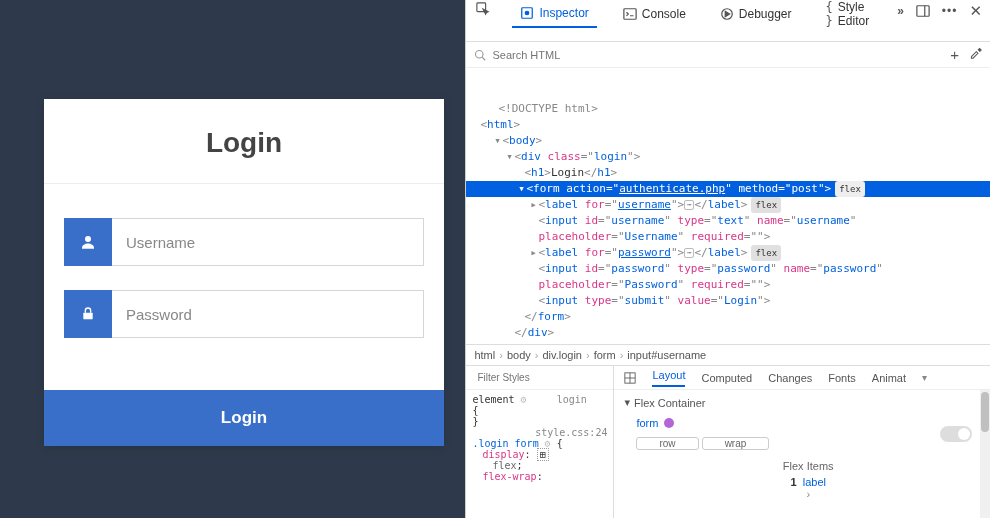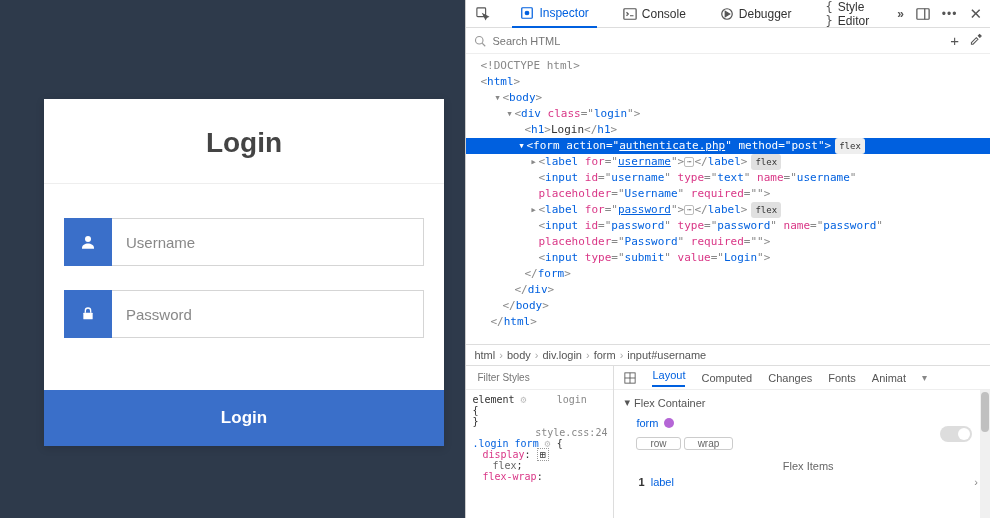--- a/index.html
+++ b/index.html
@@ -9,21 +9,21 @@
 .login-card { position: absolute; left: 44px; top: 99px; width: 400px; background: #fff; box-shadow: 0 2px 8px rgba(0,0,0,.15); }
 .login-card h1 { font-size: 28px; font-weight: 600; text-align: center; color: #444; padding: 28px 0 24px; border-bottom: 1px solid #eee; }
 .login-fields { padding: 34px 20px 28px; }
 .field { display: flex; margin-bottom: 24px; }
 .ficon { width: 48px; height: 48px; background: #3a6fc9; display: flex; align-items: center; justify-content: center; }
 .finput { flex: 1; height: 48px; border: 1px solid #d5d5d5; border-left: none; padding: 0 14px; font-size: 15px; color: #333; }
 .finput::placeholder { color: #888; }
 .login-btn { width: 100%; height: 56px; background: #3a6fc9; color: #fff; border: none; font-size: 17px; font-weight: 600; cursor: pointer; }
 
 .devtools { flex: 1; background: #fff; border-left: 1px solid #ccc; display: flex; flex-direction: column; font-size: 12px; }
-.dt-tabs { height: 28px; border-bottom: 1px solid #ddd; display: flex; align-items: center; padding: 0 6px; gap: 18px; }
+.dt-tabs { height: 42px; border-bottom: 1px solid #ddd; display: flex; align-items: flex-start; padding: 0 6px; gap: 18px; }
 .dt-tab { display: flex; align-items: center; gap: 5px; padding: 0 8px; height: 28px; cursor: pointer; color: #333; }
 .dt-tab.active { color: #0060df; border-bottom: 2px solid #0060df; }
 .dt-tab .ticon { width: 14px; height: 14px; }
 .dt-right { margin-left: auto; display: flex; gap: 8px; align-items: center; }
 .dt-right span { cursor: pointer; padding: 2px; }
 
 .dt-search { height: 26px; border-bottom: 1px solid #eee; display: flex; align-items: center; padding: 0 8px; gap: 6px; color: #999; }
 .dt-search input { flex: 1; border: none; outline: none; font-size: 11px; }
 .dt-search .sright { display: flex; gap: 10px; }
 
@@ -56,21 +56,21 @@
 
 .layout-pane { flex: 1; display: flex; flex-direction: column; }
 .layout-tabs { height: 24px; border-bottom: 1px solid #eee; display: flex; align-items: center; gap: 16px; padding: 0 10px; font-size: 11px; }
 .layout-tabs .lt { cursor: pointer; color: #555; }
 .layout-tabs .lt.active { color: #0060df; border-bottom: 2px solid #0060df; padding-bottom: 4px; margin-bottom: -1px; }
 .layout-body { flex: 1; padding: 6px 10px; font-size: 11px; overflow: hidden; position: relative; }
 .flex-header { display: flex; align-items: center; gap: 4px; color: #555; margin-bottom: 8px; }
 .flex-row { margin: 6px 0 8px 12px; display: flex; align-items: center; gap: 6px; }
 .sw { position: absolute; right: 18px; top: 36px; width: 32px; height: 16px; background: #ddd; border-radius: 10px; }
 .sw::after { content:""; position:absolute; right:2px; top:2px; width:12px; height:12px; background:#fff; border-radius:50%; }
-.chip { display: inline-block; border: 1px solid #ccc; border-radius: 3px; padding: 0 13px; font-size: 10px; color: #666; }
+.chip { display: inline-block; border: 1px solid #ccc; border-radius: 3px; padding: 0 22px; font-size: 10px; color: #666; }
 .flex-items { margin-top: 10px; text-align: center; }
 .flex-item-row { display: flex; justify-content: space-between; align-items: center; padding: 4px 2px; }
 .scrollbar-v { position: absolute; right: 0; top: 0; bottom: 0; width: 10px; background: #f0f0f0; }
 .scrollbar-v::after { content:""; position:absolute; left:1px; top:2px; width:8px; height:40px; background:#c0c0c0; border-radius:4px; }
 svg { display: block; }
 </style>
 </head>
 <body>
 
 <div class="screen">
@@ -160,21 +160,21 @@
         <span>
           <svg width="13" height="13" viewBox="0 0 16 16" fill="none" stroke="#555" stroke-width="1.3">
               <path d="M3 13l6-6 2 2-6 6H3z"></path>
               <path d="M11 5l2-2 2 2-2 2" fill="#555"></path>
             </svg>
         </span>
       </div>
     </div>
 
     <div class="dt-tree">
-      <div class="ln" style="padding-left:14px;"><span class="punct">&lt;!DOCTYPE html&gt;</span></div>
+      <div class="ln" style="padding-left:32px;margin-top:29px;"><span class="punct">&lt;!DOCTYPE html&gt;</span></div>
       <div class="ln" style="padding-left:14px;"><span class="punct">&lt;</span><span class="tag">html</span><span class="punct">&gt;</span></div>
       <div class="ln" style="padding-left:26px;"><span class="tw">▾</span><span class="punct">&lt;</span><span class="tag">body</span><span class="punct">&gt;</span></div>
       <div class="ln" style="padding-left:38px;"><span class="tw">▾</span><span class="punct">&lt;</span><span class="tag">div</span> <span class="attrn">class</span><span class="punct">="</span><span class="attrv">login</span><span class="punct">"&gt;</span></div>
       <div class="ln" style="padding-left:58px;"><span class="punct">&lt;</span><span class="tag">h1</span><span class="punct">&gt;</span><span class="txt">Login</span><span class="punct">&lt;/</span><span class="tag">h1</span><span class="punct">&gt;</span></div>
       <div class="ln sel" style="padding-left:50px;"><span class="tw">▾</span><span class="punct">&lt;</span><span class="tag">form</span> <span class="attrn">action</span><span class="punct">="</span><span class="attrv" style="text-decoration:underline;">authenticate.php</span><span class="punct">"</span> <span class="attrn">method</span><span class="punct">="</span><span class="attrv">post</span><span class="punct">"&gt;</span><span class="badge">flex</span></div>
       <div class="ln" style="padding-left:62px;"><span class="tw">▸</span><span class="punct">&lt;</span><span class="tag">label</span> <span class="attrn">for</span><span class="punct">="</span><span class="attrv" style="text-decoration:underline;">username</span><span class="punct">"&gt;</span><span class="ellips">⋯</span><span class="punct">&lt;/</span><span class="tag">label</span><span class="punct">&gt;</span><span class="badge">flex</span></div>
       <div class="ln" style="padding-left:72px;"><span class="punct">&lt;</span><span class="tag">input</span> <span class="attrn">id</span><span class="punct">="</span><span class="attrv">username</span><span class="punct">"</span> <span class="attrn">type</span><span class="punct">="</span><span class="attrv">text</span><span class="punct">"</span> <span class="attrn">name</span><span class="punct">="</span><span class="attrv">username</span><span class="punct">"</span></div>
       <div class="ln" style="padding-left:72px;"><span class="attrn">placeholder</span><span class="punct">="</span><span class="attrv">Username</span><span class="punct">"</span> <span class="attrn">required</span><span class="punct">="</span><span class="attrv"></span><span class="punct">"&gt;</span></div>
       <div class="ln" style="padding-left:62px;"><span class="tw">▸</span><span class="punct">&lt;</span><span class="tag">label</span> <span class="attrn">for</span><span class="punct">="</span><span class="attrv" style="text-decoration:underline;">password</span><span class="punct">"&gt;</span><span class="ellips">⋯</span><span class="punct">&lt;/</span><span class="tag">label</span><span class="punct">&gt;</span><span class="badge">flex</span></div>
       <div class="ln" style="padding-left:72px;"><span class="punct">&lt;</span><span class="tag">input</span> <span class="attrn">id</span><span class="punct">="</span><span class="attrv">password</span><span class="punct">"</span> <span class="attrn">type</span><span class="punct">="</span><span class="attrv">password</span><span class="punct">"</span> <span class="attrn">name</span><span class="punct">="</span><span class="attrv">password</span><span class="punct">"</span></div>
@@ -243,21 +243,21 @@
             <span style="color:#0060df;">form</span>
             <span style="width:10px;height:10px;background:#b566d6;border-radius:50%;display:inline-block;"></span>
           </div>
           <div class="sw"></div>
           <div style="margin-left:12px;">
             <span class="chip">row</span>
             <span class="chip">wrap</span>
           </div>
           <div class="flex-items">
             <div style="color:#666;margin-left:12px;">Flex Items</div>
-            <div class="flex-item-row" style="margin-left:12px;">
+            <div class="flex-item-row" style="margin-left:12px;flex-direction:column;">
               <span><b>1</b>&nbsp;&nbsp;<span style="color:#0060df;">label</span></span>
               <span style="color:#888;">›</span>
             </div>
           </div>
           <div class="scrollbar-v"></div>
         </div>
       </div>
     </div>
   </div>
 </div>

